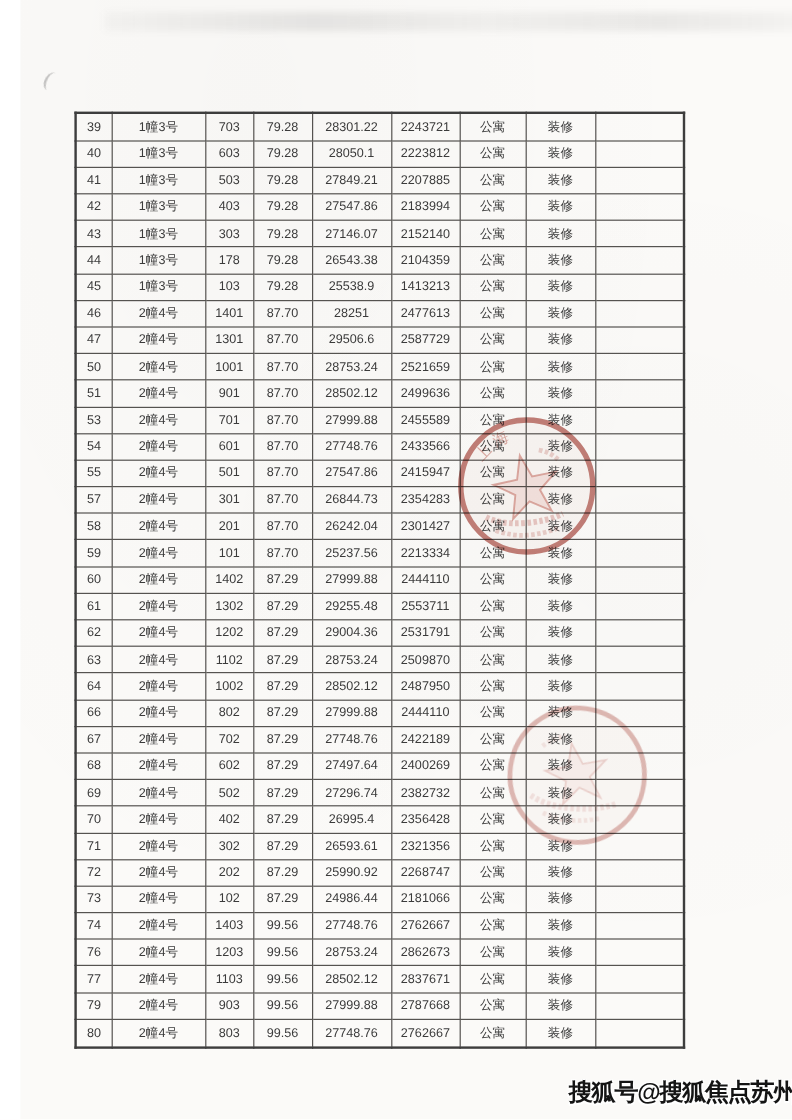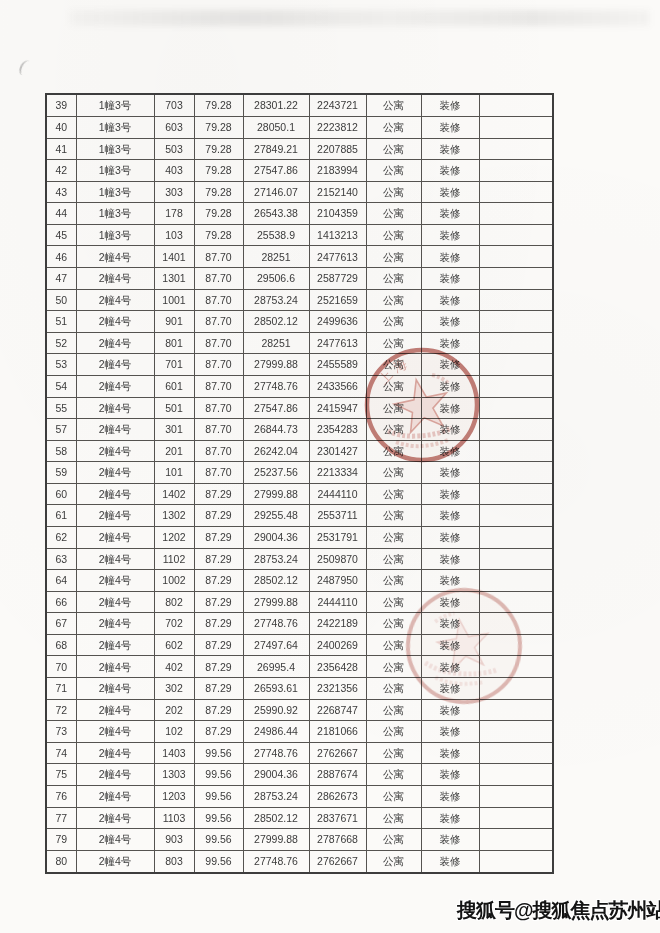--- a/index.html
+++ b/index.html
@@ -7,20 +7,21 @@
     width:660px;height:933px;position:relative;overflow:hidden;
     background:#ffffff;
     font-family:"Liberation Sans","DejaVu Sans",sans-serif;
   }
   .page{
     position:absolute;inset:0;
     background:
       radial-gradient(ellipse at 30% 10%, rgba(0,0,0,0.015), transparent 60%),
       radial-gradient(ellipse at 80% 50%, rgba(0,0,0,0.012), transparent 55%),
       #fbfaf8;
+    margin-left: 17px;
   }
   .noise-band{
     position:absolute;top:10px;left:70px;width:580px;height:16px;
     background:linear-gradient(90deg, rgba(60,60,60,0.03), rgba(60,60,60,0.10) 30%, rgba(60,60,60,0.05) 55%, rgba(60,60,60,0.09) 80%, rgba(60,60,60,0.04));
     filter:blur(3px);
   }
   .pencil-mark{
     position:absolute;left:20px;top:60px;width:10px;height:16px;
     border-left:2px solid rgba(90,90,90,0.35);
     border-radius:60% 0 0 40%;
@@ -193,31 +194,20 @@
         <td>2幢4号</td>
         <td>901</td>
         <td>87.70</td>
         <td>28502.12</td>
         <td>2499636</td>
         <td>公寓</td>
         <td>装修</td>
         <td></td>
       </tr>
         <tr>
-        <td>52</td>
-        <td>2幢4号</td>
-        <td>801</td>
-        <td>87.70</td>
-        <td>28251</td>
-        <td>2477613</td>
-        <td>公寓</td>
-        <td>装修</td>
-        <td></td>
-      </tr>
-        <tr>
         <td>53</td>
         <td>2幢4号</td>
         <td>701</td>
         <td>87.70</td>
         <td>27999.88</td>
         <td>2455589</td>
         <td>公寓</td>
         <td>装修</td>
         <td></td>
       </tr>
@@ -353,20 +343,31 @@
         <td>装修</td>
         <td></td>
       </tr>
         <tr>
         <td>68</td>
         <td>2幢4号</td>
         <td>602</td>
         <td>87.29</td>
         <td>27497.64</td>
         <td>2400269</td>
+        <td>公寓</td>
+        <td>装修</td>
+        <td></td>
+      </tr>
+        <tr>
+        <td>69</td>
+        <td>2幢4号</td>
+        <td>502</td>
+        <td>87.29</td>
+        <td>27296.74</td>
+        <td>2382732</td>
         <td>公寓</td>
         <td>装修</td>
         <td></td>
       </tr>
         <tr>
         <td>70</td>
         <td>2幢4号</td>
         <td>402</td>
         <td>87.29</td>
         <td>26995.4</td>
@@ -408,31 +409,20 @@
         <td>装修</td>
         <td></td>
       </tr>
         <tr>
         <td>74</td>
         <td>2幢4号</td>
         <td>1403</td>
         <td>99.56</td>
         <td>27748.76</td>
         <td>2762667</td>
-        <td>公寓</td>
-        <td>装修</td>
-        <td></td>
-      </tr>
-        <tr>
-        <td>75</td>
-        <td>2幢4号</td>
-        <td>1303</td>
-        <td>99.56</td>
-        <td>29004.36</td>
-        <td>2887674</td>
         <td>公寓</td>
         <td>装修</td>
         <td></td>
       </tr>
         <tr>
         <td>76</td>
         <td>2幢4号</td>
         <td>1203</td>
         <td>99.56</td>
         <td>28753.24</td>

